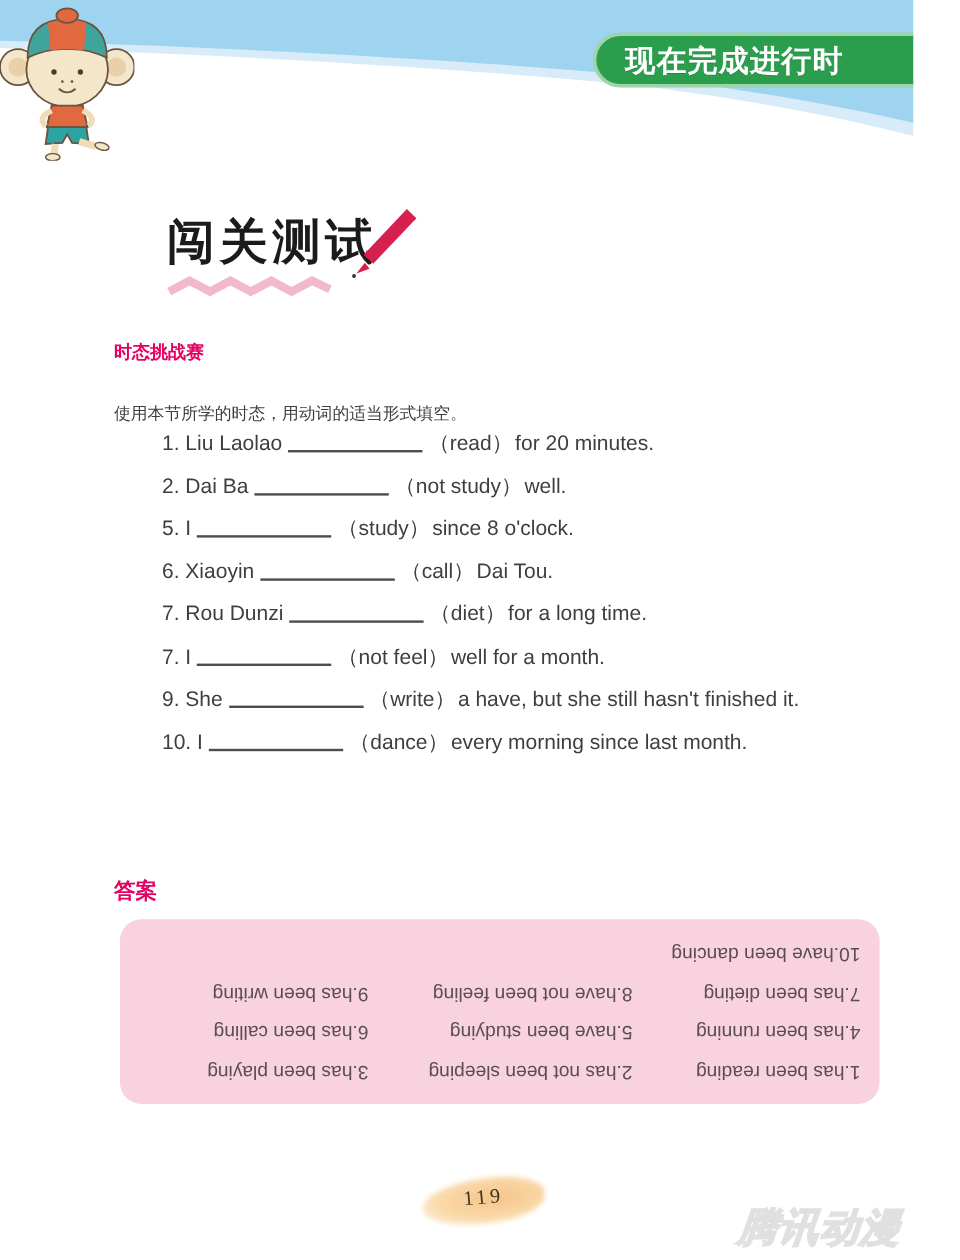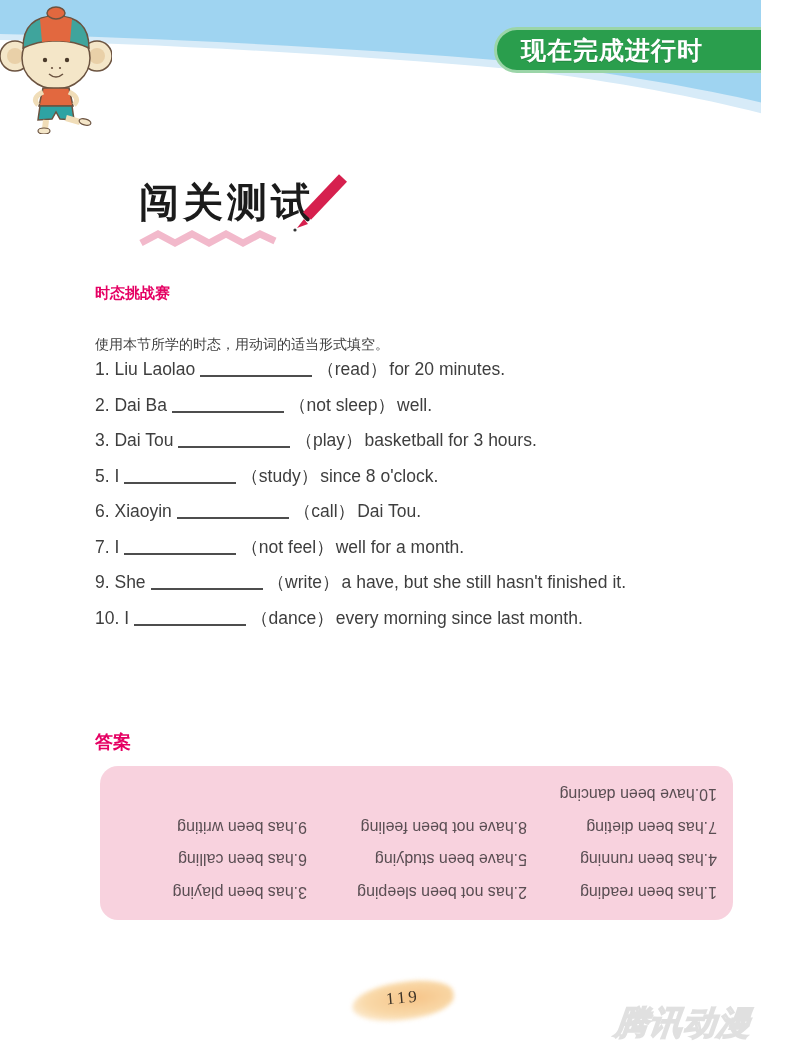--- a/index.html
+++ b/index.html
@@ -19,21 +19,21 @@
   
   .main-title-wrap{position:absolute;left:95px;top:178px;margin-left:44px;}
   .main-title{font-size:40px;font-weight:900;color:#1b1b1b;letter-spacing:4px;line-height:1.2;}
   .pencil{position:absolute;left:152px;top:-8px;}
   .zigzag{display:block;margin-top:2px;}
 
   
   .quiz-title{position:absolute;left:95px;top:284px;font-size:15px;font-weight:bold;color:#e50063;}
   .instructions{position:absolute;left:95px;top:317px;font-size:14px;color:#3e3e3e;margin-top:19px;}
   .questions{position:absolute;left:95px;top:352px;width:670px;}
-  .q-row{font-size:17.5px;color:#3e3e3e;height:35.5px;line-height:35.5px;white-space:nowrap;}
+  .q-row{font-size:17.5px;color:#3e3e3e;height:35.5px;line-height:35.5px;white-space:nowrap;margin-left:40px;}
   .q-blank{display:inline-block;width:112px;height:1em;border-bottom:2px solid #4d4d4d;
         margin:0 5px;transform:translateY(2px);}
   .q-hint{margin-right:2px;}
 
   
   .answers-title{position:absolute;left:95px;top:730px;font-size:18px;font-weight:bold;color:#e50063;}
   .answer-box{position:absolute;left:100px;top:766px;width:633px;height:154px;
         background:#f8d2de;border-radius:18px;transform:rotate(180deg);
         box-sizing:border-box;padding:12px 16px;}
   .ans-row{display:flex;height:32.5px;line-height:32.5px;font-size:16px;color:#5a4e53;}
@@ -108,24 +108,24 @@
     <svg class="zigzag" width="140" height="22" viewBox="0 0 140 22">
       <polyline points="2,15 19,6 36,15 53,6 70,15 87,6 104,15 121,6 136,13" fill="none" stroke="#f2b9cb" stroke-width="7"></polyline>
     </svg>
   </div>
 
   <div class="quiz-title">时态挑战赛</div>
   <div class="instructions">使用本节所学的时态，用动词的适当形式填空。</div>
 
   <div class="questions">
     <div class="q-row"><span>1. Liu Laolao</span><span class="q-blank"></span><span class="q-hint">（read）</span><span>for 20 minutes.</span></div>
-    <div class="q-row"><span>2. Dai Ba</span><span class="q-blank"></span><span class="q-hint">（not sleep）</span><span>well.</span></div>
-    <div class="q-row"><span>3. Dai Tou</span><span class="q-blank"></span><span class="q-hint">（play）</span><span>basketball for 3 hours.</span></div>
+    <div class="q-row"><span>2. Dai Ba</span><span class="q-blank"></span><span class="q-hint">（not study）</span><span>well.</span></div>
     <div class="q-row"><span>5. I</span><span class="q-blank"></span><span class="q-hint">（study）</span><span>since 8 o'clock.</span></div>
     <div class="q-row"><span>6. Xiaoyin</span><span class="q-blank"></span><span class="q-hint">（call）</span><span>Dai Tou.</span></div>
+    <div class="q-row"><span>7. Rou Dunzi</span><span class="q-blank"></span><span class="q-hint">（diet）</span><span>for a long time.</span></div>
     <div class="q-row"><span>7. I</span><span class="q-blank"></span><span class="q-hint">（not feel）</span><span>well for a month.</span></div>
     <div class="q-row"><span>9. She</span><span class="q-blank"></span><span class="q-hint">（write）</span><span>a have, but she still hasn't finished it.</span></div>
     <div class="q-row"><span>10. I</span><span class="q-blank"></span><span class="q-hint">（dance）</span><span>every morning since last month.</span></div>
   </div>
 
   <div class="answers-title">答案</div>
   <div class="answer-box">
     <div class="ans-row">
       <span class="ans-col1">1.has been reading</span>
       <span class="ans-col2">2.has not been sleeping</span>

